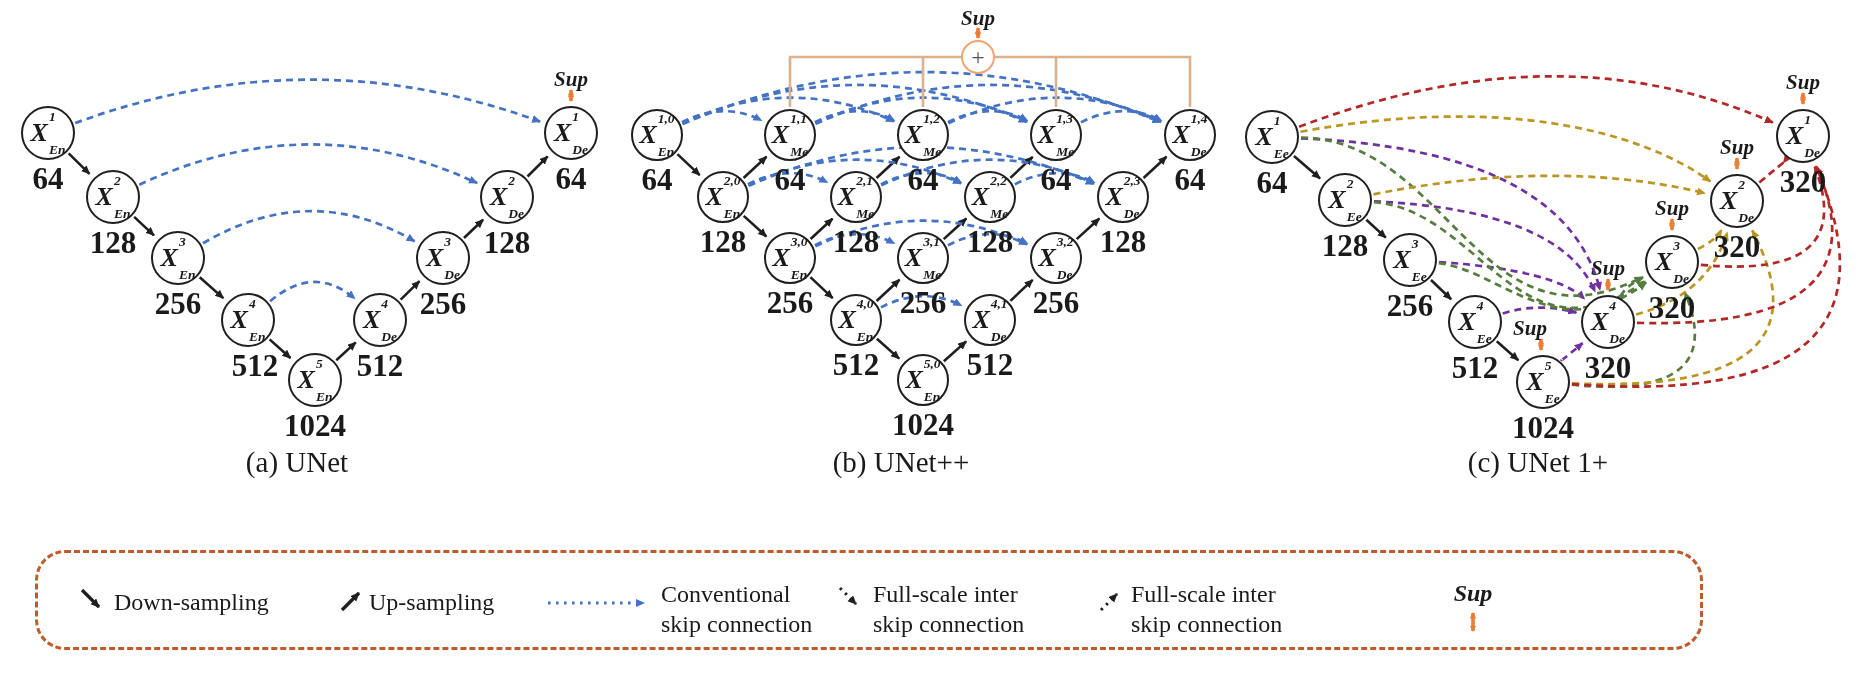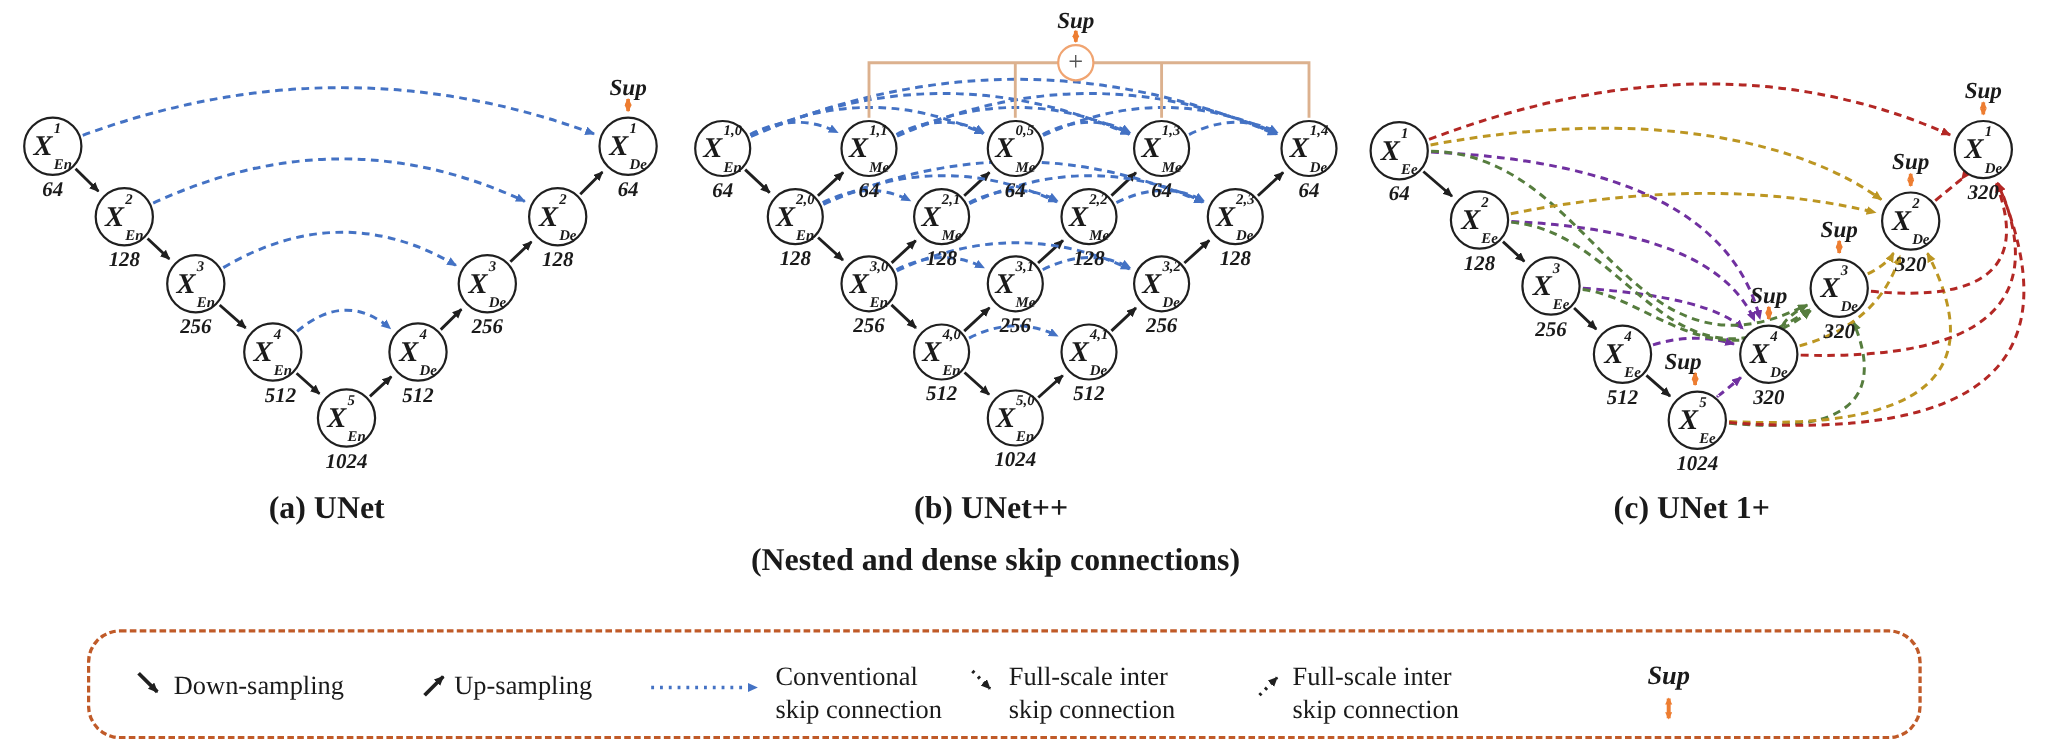--- a/index.html
+++ b/index.html
@@ -7,27 +7,27 @@
   #canvas{position:relative;width:1870px;height:685px;background:#ffffff;overflow:hidden;
           font-family:"Liberation Serif","DejaVu Serif",serif;color:#1a1a1a;}
   #edges-svg{position:absolute;left:0;top:0;z-index:1;}
   #nodes-layer{position:absolute;left:0;top:0;width:100%;height:100%;z-index:2;pointer-events:none;}
   .node{position:absolute;border:2.6px solid #1f1f1f;border-radius:50%;background:#fff;
         display:flex;align-items:center;justify-content:center;box-sizing:border-box;}
   .nx{font-style:italic;font-weight:600;font-size:26px;line-height:1;}
   .nss{display:flex;flex-direction:column;align-items:flex-start;line-height:1;margin-left:1px;}
   .nsup{font-style:italic;font-weight:600;font-size:13.5px;line-height:1;}
   .nsub{font-style:italic;font-weight:600;font-size:13.5px;line-height:1;margin-top:19px;}
-  .ch{position:absolute;transform:translateX(-50%);font-weight:700;font-size:19px;line-height:1;white-space:nowrap;font-style:italic;}
+  .ch{position:absolute;transform:translateX(-50%);font-weight:700;font-size:31px;line-height:1;white-space:nowrap;}
   .suplab{position:absolute;transform:translateX(-50%);font-weight:700;font-style:italic;font-size:21px;line-height:22px;}
   .plus-node{position:absolute;border-radius:50%;background:#fff;box-sizing:border-box;
         display:flex;align-items:center;justify-content:center;font-size:24px;color:#555;font-weight:400;}
-  .cap{position:absolute;transform:translateX(-50%);font-weight:700;font-size:29px;line-height:32px;white-space:nowrap;z-index:3;}
-  .lgd-box{position:absolute;left:35px;top:572px;width:1668px;height:100px;border:3.5px dashed;
-           border-radius:30px;box-sizing:border-box;z-index:3;margin-left:44px;}
+  .cap{position:absolute;transform:translateX(-50%);font-weight:400;font-size:29px;line-height:32px;white-space:nowrap;z-index:3;}
+  .lgd-box{position:absolute;left:35px;top:550px;width:1668px;height:100px;border:3.5px dashed;
+           border-radius:30px;box-sizing:border-box;z-index:3;}
   .lgd-icon{position:absolute;}
   .lgd-text{position:absolute;font-size:24px;line-height:30px;white-space:nowrap;}
   .lgd-sup-col{position:absolute;display:flex;flex-direction:column;align-items:center;}
   .lgd-sup-col .suptext{font-style:italic;font-weight:700;font-size:24px;line-height:28px;}
 </style>
 </head>
 <body>
 
 <div id="canvas">
   <svg id="edges-svg" width="1870" height="685">
@@ -221,21 +221,21 @@
         <span class="nx">X</span>
         <span class="nss">
           <span class="nsup">1,1</span>
           <span class="nsub">Me</span>
         </span>
       </div>
       <div class="ch" style="left: 790px; top: 164px;">64</div>
       <div class="node" style="left: 897px; top: 109px; width: 52px; height: 52px;">
         <span class="nx">X</span>
         <span class="nss">
-          <span class="nsup">0,5</span>
+          <span class="nsup">1,2</span>
           <span class="nsub">Me</span>
         </span>
       </div>
       <div class="ch" style="left: 923px; top: 164px;">64</div>
       <div class="node" style="left: 1030px; top: 109px; width: 52px; height: 52px;">
         <span class="nx">X</span>
         <span class="nss">
           <span class="nsup">1,3</span>
           <span class="nsub">Me</span>
         </span>
@@ -403,21 +403,20 @@
           <span class="nsup">1</span>
           <span class="nsub">De</span>
         </span>
       </div>
       <div class="ch" style="left: 1803px; top: 166px;">320</div>
       <div class="suplab" style="left: 1803px; top: 71px;">Sup</div>
     </div>
 
   <div class="cap" style="left:297px;top:446px;">(a) UNet</div>
   <div class="cap" style="left:901px;top:446px;">(b) UNet++</div>
-  <div class="cap" style="left:905px;top:493px;">(Nested and dense skip connections)</div>
   <div class="cap" style="left:1538px;top:446px;">(c) UNet 1+</div>
 
   <div class="lgd-box" id="legend-box" style="border-color: rgb(192, 90, 40);">
     <svg class="lgd-icon" style="left:41px;top:32px;" width="30" height="30">
       <line x1="3" y1="5" x2="20" y2="22" stroke-width="3.4" stroke="#1f1f1f" marker-end="url(#m-black)"></line>
     </svg>
     <div class="lgd-text" style="left:76px;top:34px;">Down-sampling</div>
 
     <svg class="lgd-icon" style="left:301px;top:32px;" width="30" height="30">
       <line x1="3" y1="25" x2="20" y2="8" stroke-width="3.4" stroke="#1f1f1f" marker-end="url(#m-black)"></line>

